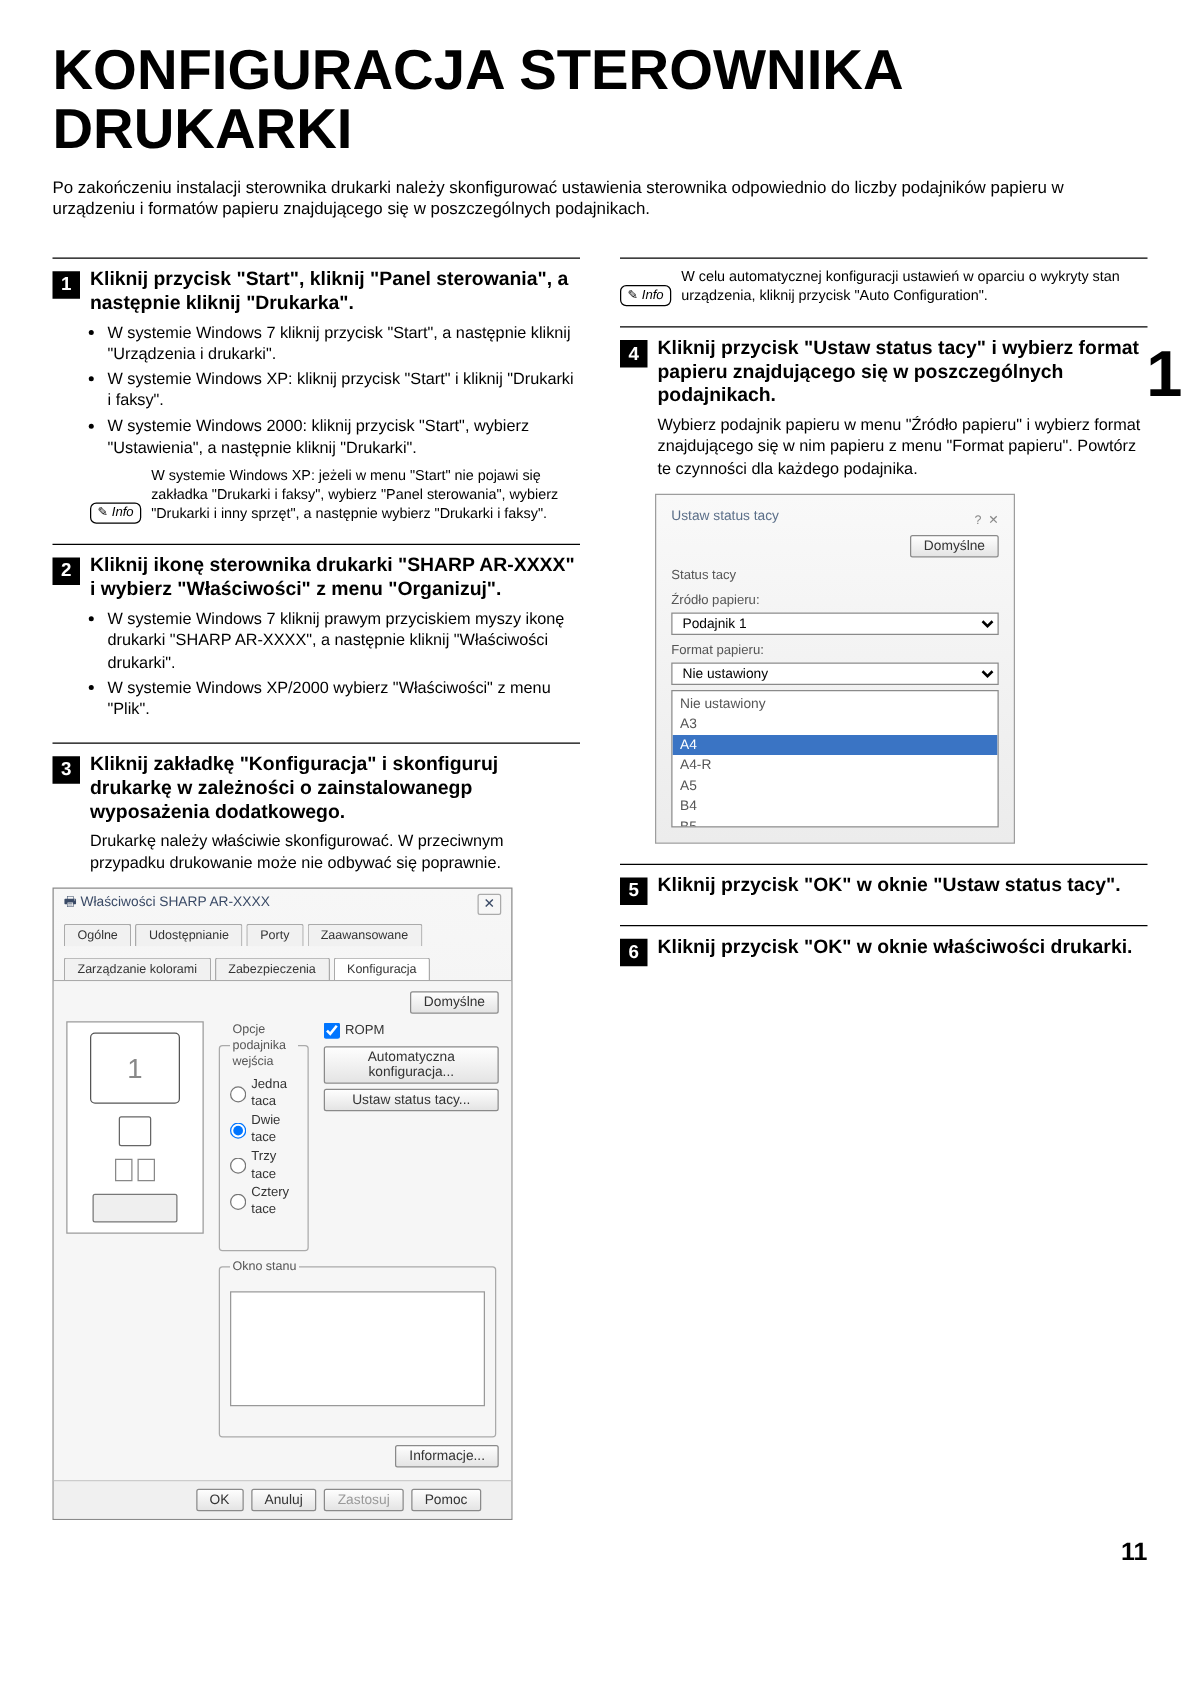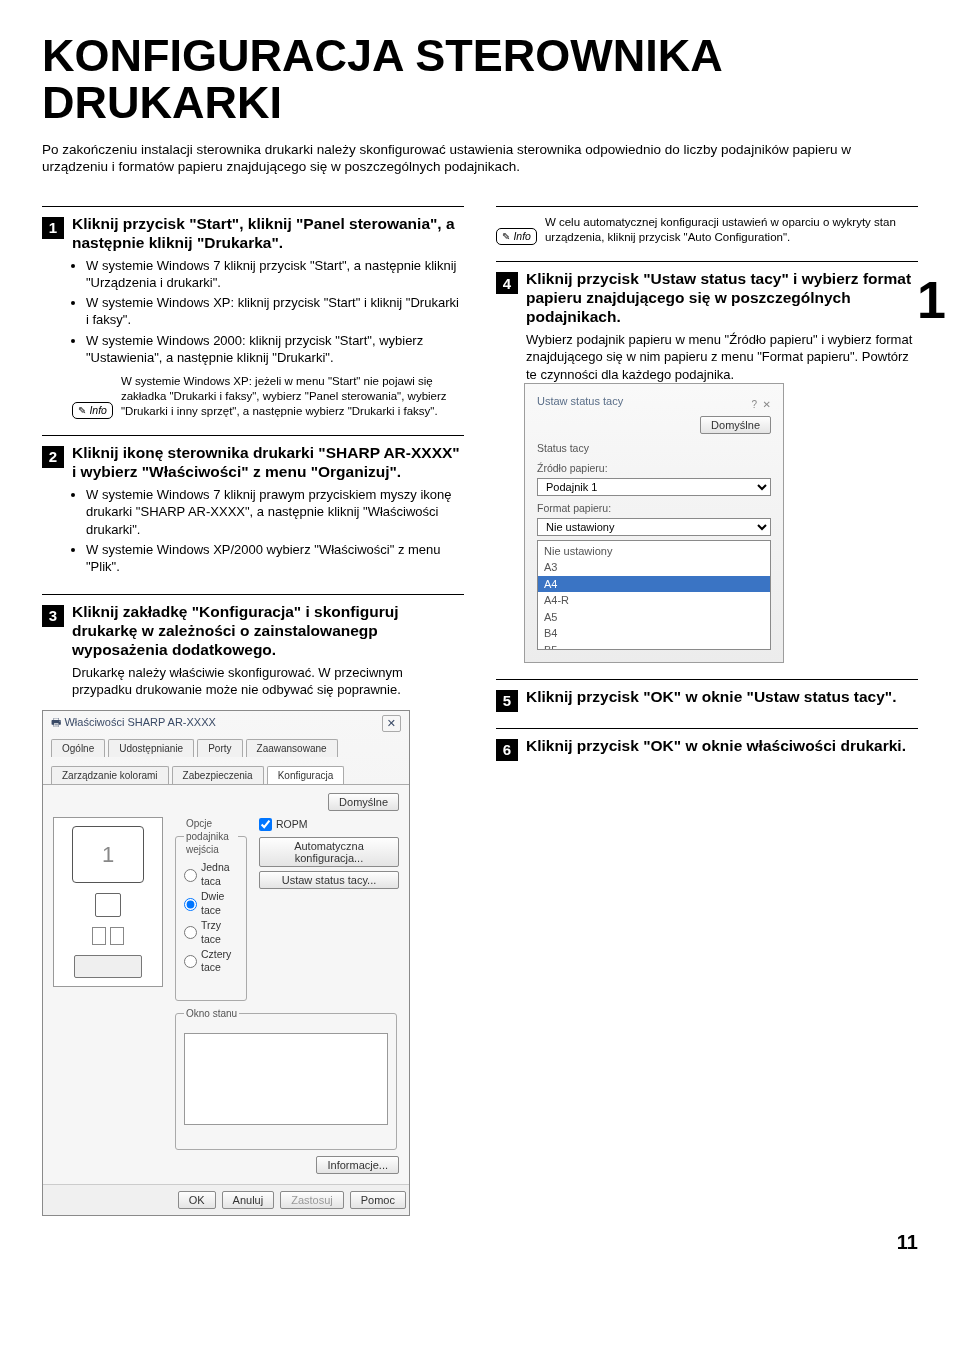--- a/index.html
+++ b/index.html
@@ -90,26 +90,27 @@
   }
   .info-badge::before {
     content: "✎";
     font-style: normal;
     font-size: 10px;
   }
   .info-text { flex: 1; font-size: 11.5px; }
 
   
   .dlg-tray {
+    margin-top: 12px;
     border: 1px solid #9d9d9d;
     background: linear-gradient(#f9f9f9,#ececec);
     padding: 10px 12px 12px 12px;
     font-size: 11px;
     color:#333;
-    width: 260px;
+    width: 288px;
   }
   .dlg-tray .dlg-title { color:#5a6e88; font-size:11px; margin-bottom:8px; }
   .dlg-tray .row { display:flex; justify-content:flex-end; margin-bottom:8px;}
   .dlg-tray button.win, .dlg-props button.win, .dlg-props .btnrow button {
     background: linear-gradient(#fefefe,#e4e4e4);
     border: 1px solid #8a8a8a;
     border-radius: 2px;
     font-size: 11px;
     padding: 2px 10px;
     color:#333;
@@ -215,21 +216,21 @@
   .dlg-props .btncol { display:flex; flex-direction:column; gap:4px; align-items:stretch;}
   .dlg-props .btncol button { width:140px; text-align:center; }
   .dlg-props .statuswin {
     margin-top:8px;
     height:92px;
     border:1px solid #999;
     background:#fff;
   }
   .dlg-props .info-btn { text-align:right; margin-top:6px; }
   .dlg-props .btnrow {
-    display:flex; justify-content:flex-end; gap:6px; padding:6px 3px;
+    display:flex; justify-content:flex-end; gap:6px; padding:6px 24px;
     border-top:1px solid #ccc;
     background:#f0f0f0;
   }
 
   .pagenum {
     text-align: right;
     font-size: 20px;
     font-weight: 700;
     margin-top: 13px;
   }

